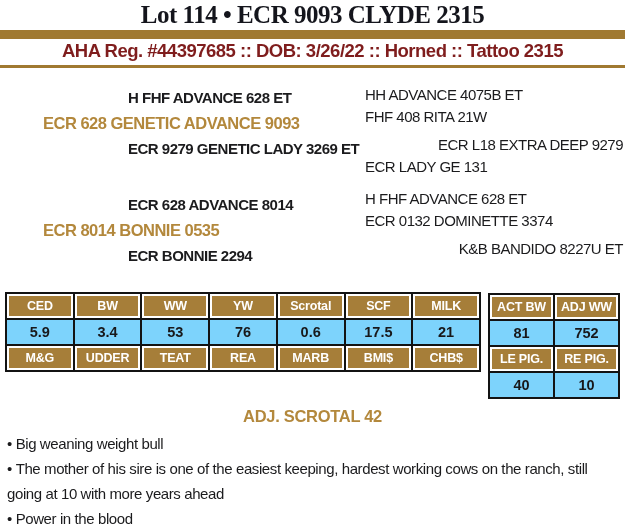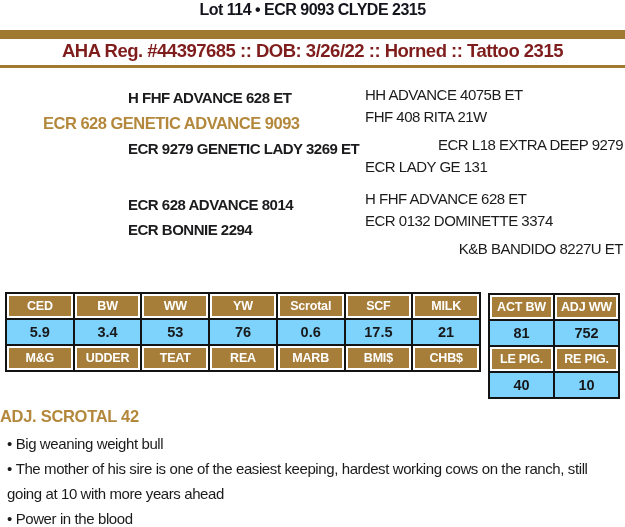--- a/index.html
+++ b/index.html
@@ -9,23 +9,23 @@
     width:625px; height:527px;
     background:#ffffff;
     overflow:hidden;
     font-family:"Liberation Sans", sans-serif;
     color:#1b1b1d;
   }
   
   .lot-title {
     position:absolute; top:1px; left:0; right:0;
     text-align:center;
-    font-family:Liberation Sans, sans-serif;
-    font-weight:bold;
-    font-size:16px;
+    font-family:Liberation Serif, serif;
+    font-weight:bold;
+    font-size:25px;
     letter-spacing:-0.5px;
     color:#14151c;
     white-space:nowrap;
   }
   .gold-bar {
     position:absolute; top:30px; left:0; right:0; height:9px;
     background:#a07931;
   }
   .reg-line {
     position:absolute; top:40px; left:0; right:0;
@@ -87,21 +87,21 @@
   }
   td.val-cell {
     background:#7dd3fc;
     color:#18181a;
     font-weight:bold;
     font-size:14.5px;
   }
   
   .adj-scrotal {
     position:absolute; top:407px; left:0; right:0;
-    text-align:left;
+    text-align:center;
     font-weight:bold; font-size:16.5px; letter-spacing:-0.3px;
     color:#b3883c;
   }
   .notes {
     position:absolute; top:431px; left:7px; width:613px;
     font-size:15px; letter-spacing:-0.4px; line-height:25px;
     color:#1b1b1d;
   }
   .note-item::before { content:"\2022\00a0"; }
 </style>
@@ -123,20 +123,21 @@
 
   <div class="ped-block-right ped-right-sire">
     <div class="ped-gg-line">HH ADVANCE 4075B ET</div>
     <div class="ped-gg-line">FHF 408 RITA 21W</div>
     <div class="ped-gg-line ped-gg-gap">ECR L18 EXTRA DEEP 9279</div>
     <div class="ped-gg-line">ECR LADY GE 131</div>
   </div>
 
   <div class="ped-block-left ped-left-dam">
     <div class="ped-parent-line">ECR 628 ADVANCE 8014</div>
+    <div class="ped-main-name">ECR 8014 BONNIE 0535</div>
     <div class="ped-parent-line">ECR BONNIE 2294</div>
   </div>
 
   <div class="ped-block-right ped-right-dam">
     <div class="ped-gg-line">H FHF ADVANCE 628 ET</div>
     <div class="ped-gg-line">ECR 0132 DOMINETTE 3374</div>
     <div class="ped-gg-line ped-gg-gap">K&amp;B BANDIDO 8227U ET</div>
   </div>
 
   <table class="stat-table epd-table">

